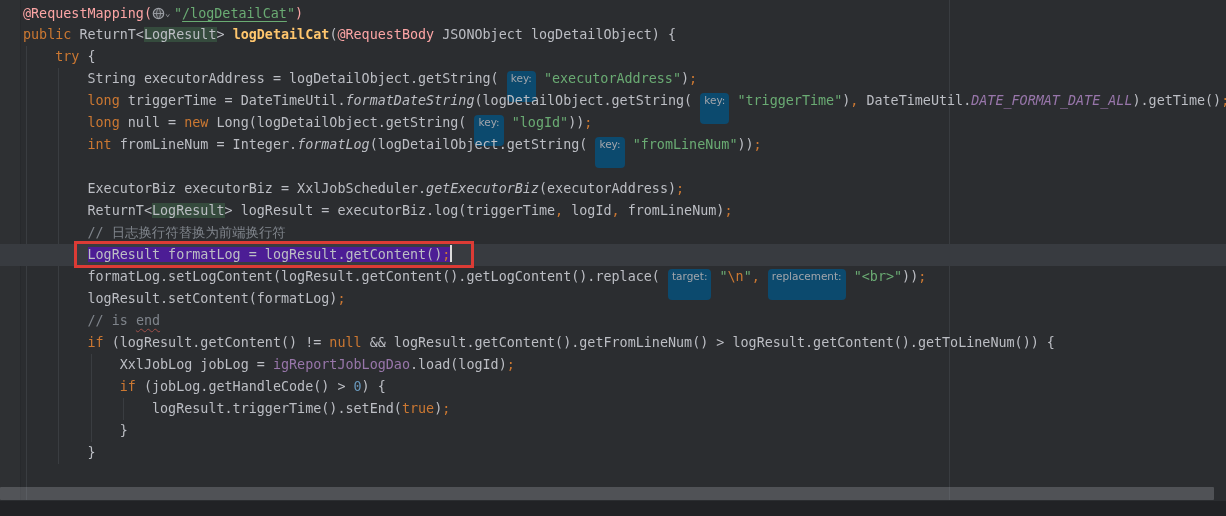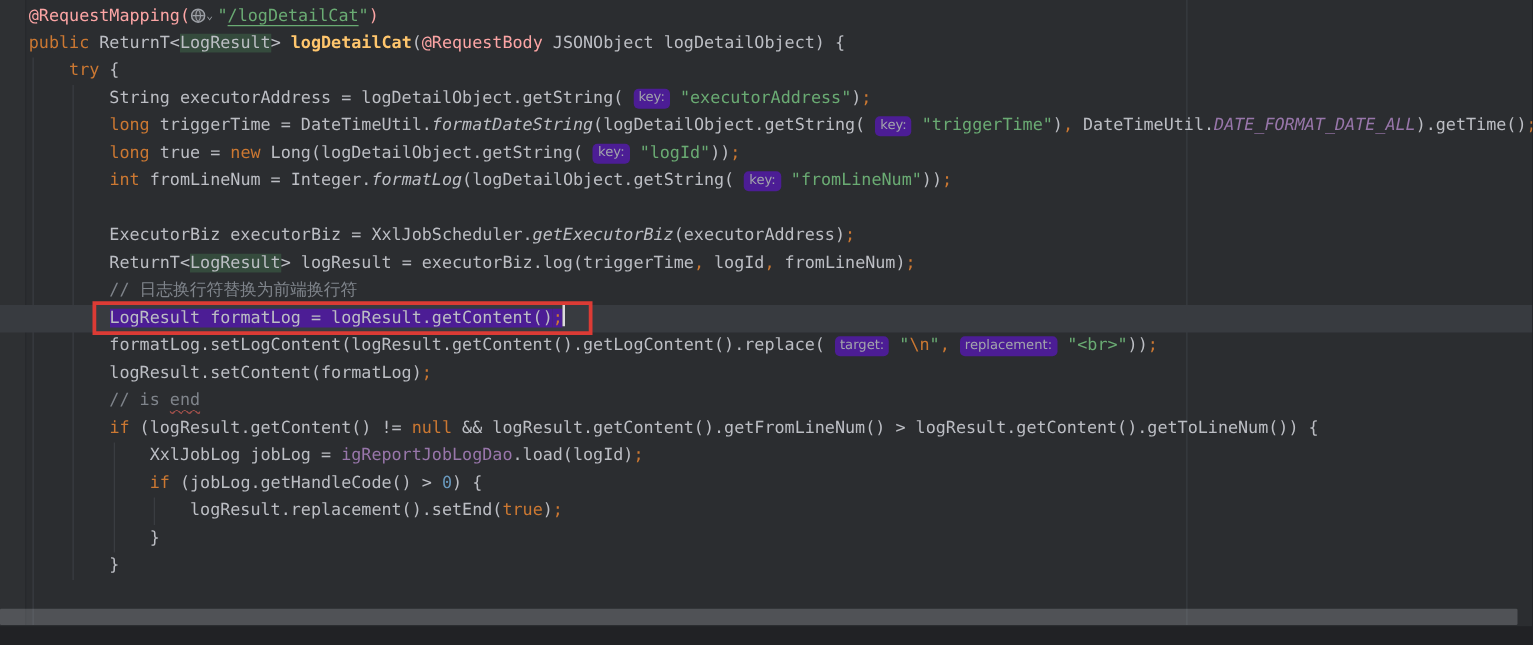--- a/index.html
+++ b/index.html
@@ -30,22 +30,22 @@
   .punct{color:#cc7832;}
   .num{color:#6897bb;}
   .cmt{color:#7f848b;}
   .cmt-sq{color:#7f848b;text-decoration:underline;text-decoration-style:wavy;text-decoration-color:#a04f4a;text-underline-offset:3px;text-decoration-thickness:1px;}
   .field{color:#9876aa;}
   .sfield{color:#9876aa;font-style:italic;}
   .smethod{color:#bcbec4;font-style:italic;}
   .esc{color:#cc7832;}
   .sel{background:#4c1d95;}
   .inlay{
-    display:inline-block;background:#4c1d95;color:#a2a5ab;
-    border-radius:4px;font-size:10.5px;line-height:15px;height:16px;
+    display:inline-block;background:#0c4a6e;color:#a2a5ab;
+    border-radius:4px;font-size:10.5px;line-height:15px;height:31px;
     padding:0 4px;vertical-align:1px;
     font-family:"DejaVu Sans","Liberation Sans",sans-serif;
   }
   .url-icon{display:inline-block;vertical-align:-2px;}
   .chev{display:inline-block;color:#9da0a6;font-size:9px;vertical-align:2px;width:9px;}
   .caret{display:inline-block;width:2px;height:17px;background:#dcdcdc;vertical-align:-3px;}
   #red-box{
     position:absolute;left:74px;top:241px;width:400px;height:27px;
     border:3px solid #dc3b35;z-index:5;pointer-events:none;box-sizing:border-box;
   }
@@ -70,34 +70,34 @@
 
   <div id="code">
       <div class="code-line"><span class="ann">@RequestMapping(</span><span class="url-icon"><svg width="13" height="13" viewBox="0 0 13 13">
             <circle cx="6.5" cy="6.5" r="5.2" fill="#3e4043" stroke="#9da0a6" stroke-width="1.2"></circle>
             <path d="M2 6.5 h9 M6.5 1.5 c2.6 2.6 2.6 7.4 0 10 M6.5 1.5 c-2.6 2.6 -2.6 7.4 0 10" stroke="#9da0a6" stroke-width="0.9" fill="none"></path>
           </svg></span><span class="chev">⌄</span><span class="str">"</span><span class="strlink">/logDetailCat</span><span class="str">"</span><span class="ann">)</span></div>
       <div class="code-line"><span class="kw">public </span><span class="txt">ReturnT&lt;</span><span class="txt" style="background: rgb(53, 75, 61);">LogResult</span><span class="txt">&gt; </span><span class="method">logDetailCat</span><span class="txt">(</span><span class="ann">@RequestBody </span><span class="txt">JSONObject logDetailObject) {</span></div>
       <div class="code-line"><span class="txt">    </span><span class="kw">try</span><span class="txt"> {</span></div>
       <div class="code-line"><span class="txt">        String executorAddress = logDetailObject.getString( </span><span class="inlay">key:</span><span class="txt"> </span><span class="str">"executorAddress"</span><span class="txt">)</span><span class="punct">;</span></div>
       <div class="code-line"><span class="txt">        </span><span class="kw">long</span><span class="txt"> triggerTime = DateTimeUtil.</span><span class="smethod">formatDateString</span><span class="txt">(logDetailObject.getString( </span><span class="inlay">key:</span><span class="txt"> </span><span class="str">"triggerTime"</span><span class="txt">)</span><span class="punct">,</span><span class="txt"> DateTimeUtil.</span><span class="sfield">DATE_FORMAT_DATE_ALL</span><span class="txt">).getTime()</span><span class="punct">;</span></div>
-      <div class="code-line"><span class="txt">        </span><span class="kw">long</span><span class="txt"> true = </span><span class="kw">new</span><span class="txt"> Long(logDetailObject.getString( </span><span class="inlay">key:</span><span class="txt"> </span><span class="str">"logId"</span><span class="txt">))</span><span class="punct">;</span></div>
+      <div class="code-line"><span class="txt">        </span><span class="kw">long</span><span class="txt"> null = </span><span class="kw">new</span><span class="txt"> Long(logDetailObject.getString( </span><span class="inlay">key:</span><span class="txt"> </span><span class="str">"logId"</span><span class="txt">))</span><span class="punct">;</span></div>
       <div class="code-line"><span class="txt">        </span><span class="kw">int</span><span class="txt"> fromLineNum = Integer.</span><span class="smethod">formatLog</span><span class="txt">(logDetailObject.getString( </span><span class="inlay">key:</span><span class="txt"> </span><span class="str">"fromLineNum"</span><span class="txt">))</span><span class="punct">;</span></div>
       <div class="code-line"></div>
       <div class="code-line"><span class="txt">        ExecutorBiz executorBiz = XxlJobScheduler.</span><span class="smethod">getExecutorBiz</span><span class="txt">(executorAddress)</span><span class="punct">;</span></div>
       <div class="code-line"><span class="txt">        ReturnT&lt;</span><span class="txt" style="background: rgb(53, 75, 61);">LogResult</span><span class="txt">&gt; logResult = executorBiz.log(triggerTime</span><span class="punct">,</span><span class="txt"> logId</span><span class="punct">,</span><span class="txt"> fromLineNum)</span><span class="punct">;</span></div>
       <div class="code-line"><span class="cmt">        // 日志换行符替换为前端换行符</span></div>
       <div class="code-line caret-line"><span class="txt">        </span><span class="txt sel">LogResult formatLog = logResult.getContent()</span><span class="punct sel">;</span><span class="caret"></span></div>
       <div class="code-line"><span class="txt">        formatLog.setLogContent(logResult.getContent().getLogContent().replace( </span><span class="inlay">target:</span><span class="txt"> </span><span class="str">"</span><span class="esc">\n</span><span class="str">"</span><span class="punct">,</span><span class="txt"> </span><span class="inlay">replacement:</span><span class="txt"> </span><span class="str">"&lt;br&gt;"</span><span class="txt">))</span><span class="punct">;</span></div>
       <div class="code-line"><span class="txt">        logResult.setContent(formatLog)</span><span class="punct">;</span></div>
       <div class="code-line"><span class="cmt">        // is </span><span class="cmt-sq">end</span></div>
       <div class="code-line"><span class="txt">        </span><span class="kw">if</span><span class="txt"> (logResult.getContent() != </span><span class="kw">null</span><span class="txt"> &amp;&amp; logResult.getContent().getFromLineNum() &gt; logResult.getContent().getToLineNum()) {</span></div>
       <div class="code-line"><span class="txt">            XxlJobLog jobLog = </span><span class="field">igReportJobLogDao</span><span class="txt">.load(logId)</span><span class="punct">;</span></div>
       <div class="code-line"><span class="txt">            </span><span class="kw">if</span><span class="txt"> (jobLog.getHandleCode() &gt; </span><span class="num">0</span><span class="txt">) {</span></div>
-      <div class="code-line"><span class="txt">                logResult.replacement().setEnd(</span><span class="kw">true</span><span class="txt">)</span><span class="punct">;</span></div>
+      <div class="code-line"><span class="txt">                logResult.triggerTime().setEnd(</span><span class="kw">true</span><span class="txt">)</span><span class="punct">;</span></div>
       <div class="code-line"><span class="txt">            }</span></div>
       <div class="code-line"><span class="txt">        }</span></div>
       <div class="code-line"></div>
     </div>
 
   <div id="red-box"></div>
   <div id="h-scrollbar"></div>
   <div id="bottom-strip"></div>
 </div>
 

